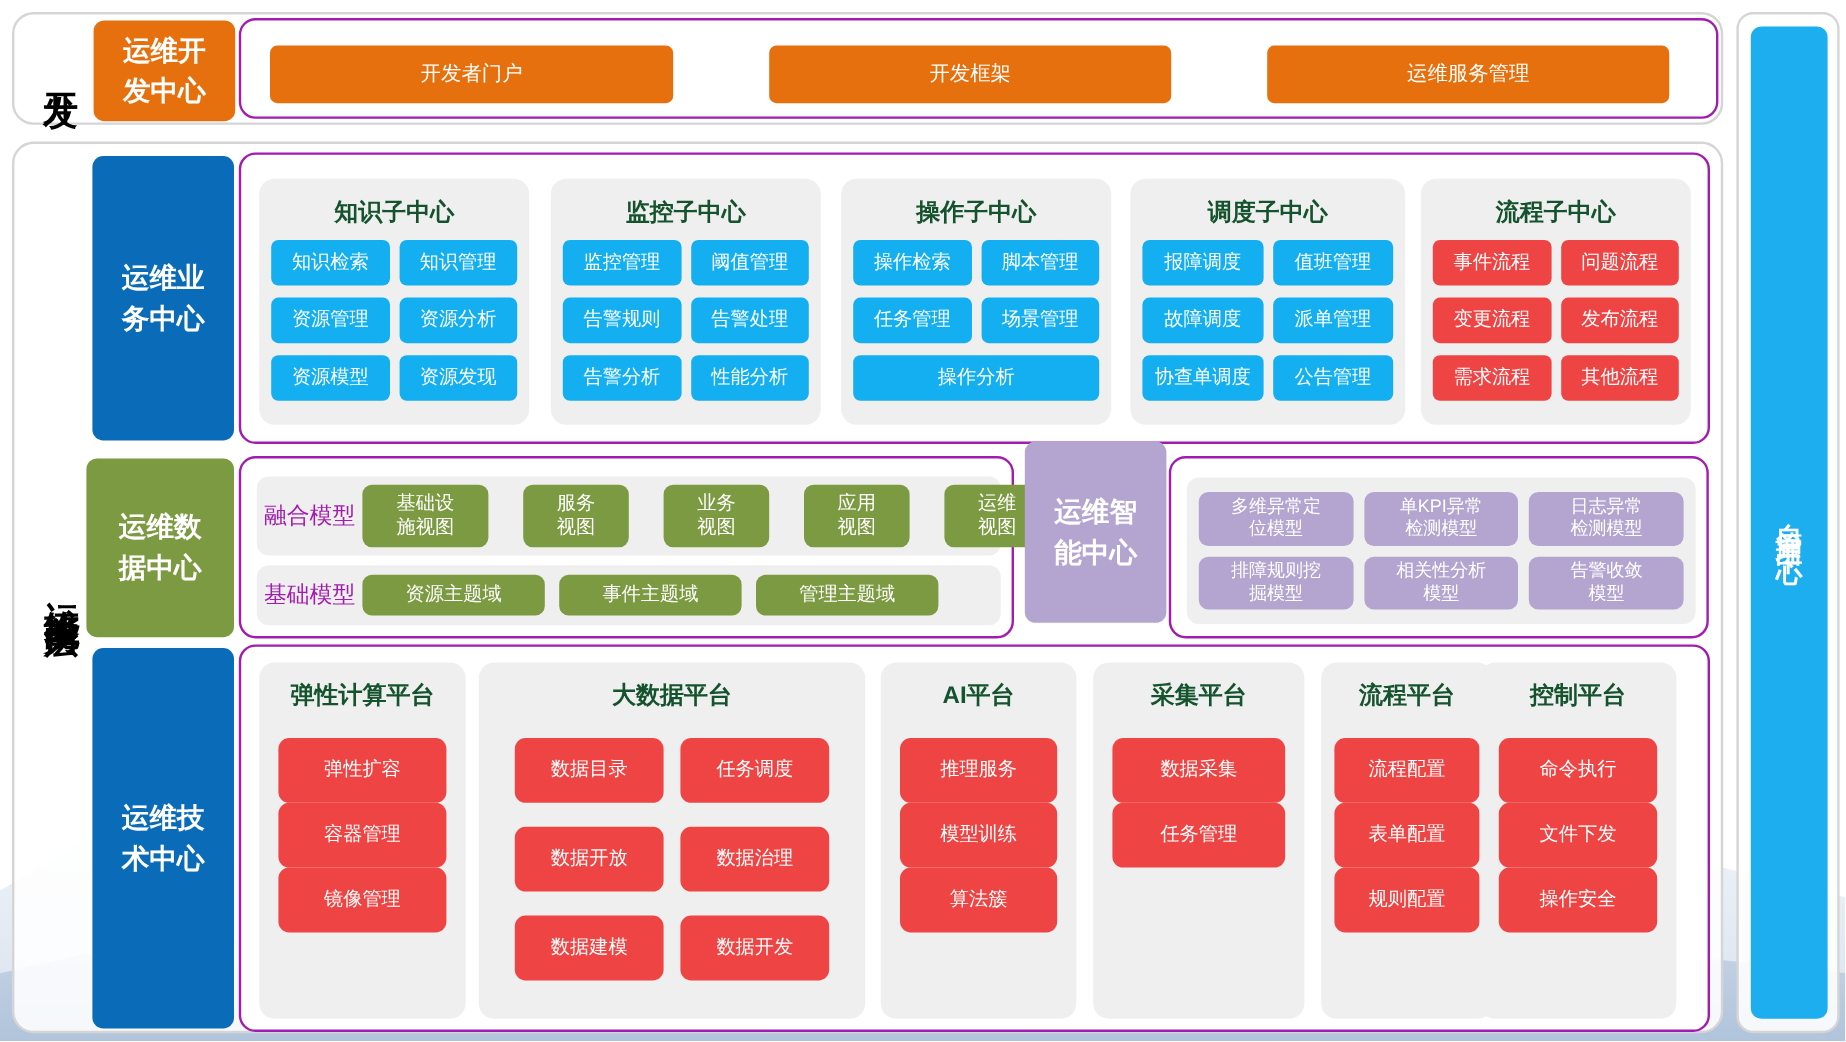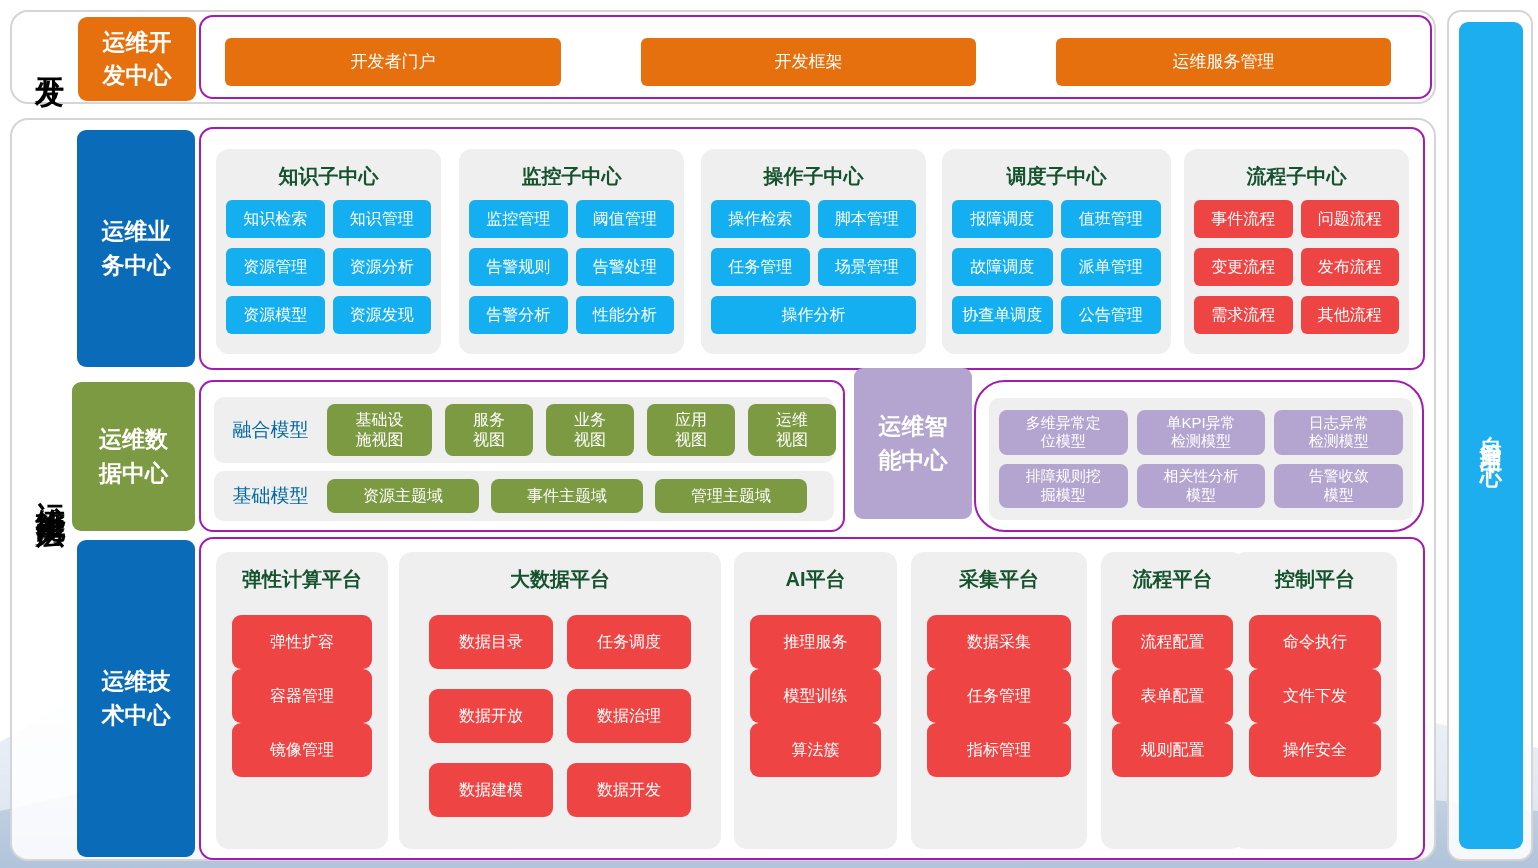--- a/index.html
+++ b/index.html
@@ -42,23 +42,23 @@
   .dev-btn { position:absolute; top:21px; height:48px; border-radius:6px; font-size:17px; }
 
   
   .center-grid { display:grid; grid-template-columns:1fr 1fr; gap:10px 8px; padding:10px 10px 0 10px; }
   .center-grid .chip { height:38px; }
   .chip-wide { grid-column:1 / -1; }
 
   
   .model-row { position:absolute; left:13px; width:620px; background:#efefef; border-radius:10px;
                display:flex; align-items:center; }
-  .row-label { font-family:Liberation Sans, sans-serif; font-size:19px; color:#0369a1; width:113px;
+  .row-label { font-family:Liberation Sans, sans-serif; font-size:19px; color:#a21caf; width:88px;
                text-align:center; flex:none; }
-  .fusion-chips { display:flex; gap:13px; }
+  .fusion-chips { display:flex; gap:29px; }
   .fusion-chips .chip { height:52px; width:88px; border-radius:8px; }
   .fusion-chips .chip.first { width:105px; }
   .base-chips { display:flex; gap:12px; }
   .base-chips .chip { height:34px; width:152px; border-radius:8px; }
 
   
   .intel-grid { position:absolute; left:13px; top:16px; width:424px; height:122px; background:#efefef;
                 border-radius:10px; display:grid; grid-template-columns:repeat(3,1fr); gap:9px; padding:12px 10px; }
   .intel-grid .chip { border-radius:8px; font-size:15px; }
 
@@ -182,21 +182,21 @@
         <div class="base-chips">
           <div class="chip c-green">资源主题域</div>
           <div class="chip c-green">事件主题域</div>
           <div class="chip c-green">管理主题域</div>
         </div>
       </div>
     </div>
 
     <div class="bigbox c-purple" style="left:842px;top:248px;width:118px;height:151px;">运维智
 能中心</div>
-    <div class="inner-frame" style="left:962px;top:260px;width:450px;height:152px;border-radius:31px;">
+    <div class="inner-frame" style="left:962px;top:260px;width:450px;height:152px;">
       <div class="intel-grid">
         <div class="chip c-purple">多维异常定
 位模型</div>
         <div class="chip c-purple">单KPI异常
 检测模型</div>
         <div class="chip c-purple">日志异常
 检测模型</div>
         <div class="chip c-purple">排障规则挖
 掘模型</div>
         <div class="chip c-purple">相关性分析
@@ -238,21 +238,20 @@
           <div class="chip c-gray">模型训练</div>
           <div class="chip c-gray">算法簇</div>
         </div>
       </div>
 
       <div class="panel" style="left:710px;top:13px;width:176px;height:297px;">
         <div class="panel-title">采集平台</div>
         <div class="plat-col">
           <div class="chip c-gray">数据采集</div>
           <div class="chip c-gray">任务管理</div>
-          <div class="chip c-gray">指标管理</div>
         </div>
       </div>
 
       <div class="panel" style="left:900px;top:13px;width:143px;height:297px;">
         <div class="panel-title">流程平台</div>
         <div class="plat-col" style="padding-left:11px;padding-right:11px;">
           <div class="chip c-gray">流程配置</div>
           <div class="chip c-gray">表单配置</div>
           <div class="chip c-gray">规则配置</div>
         </div>

